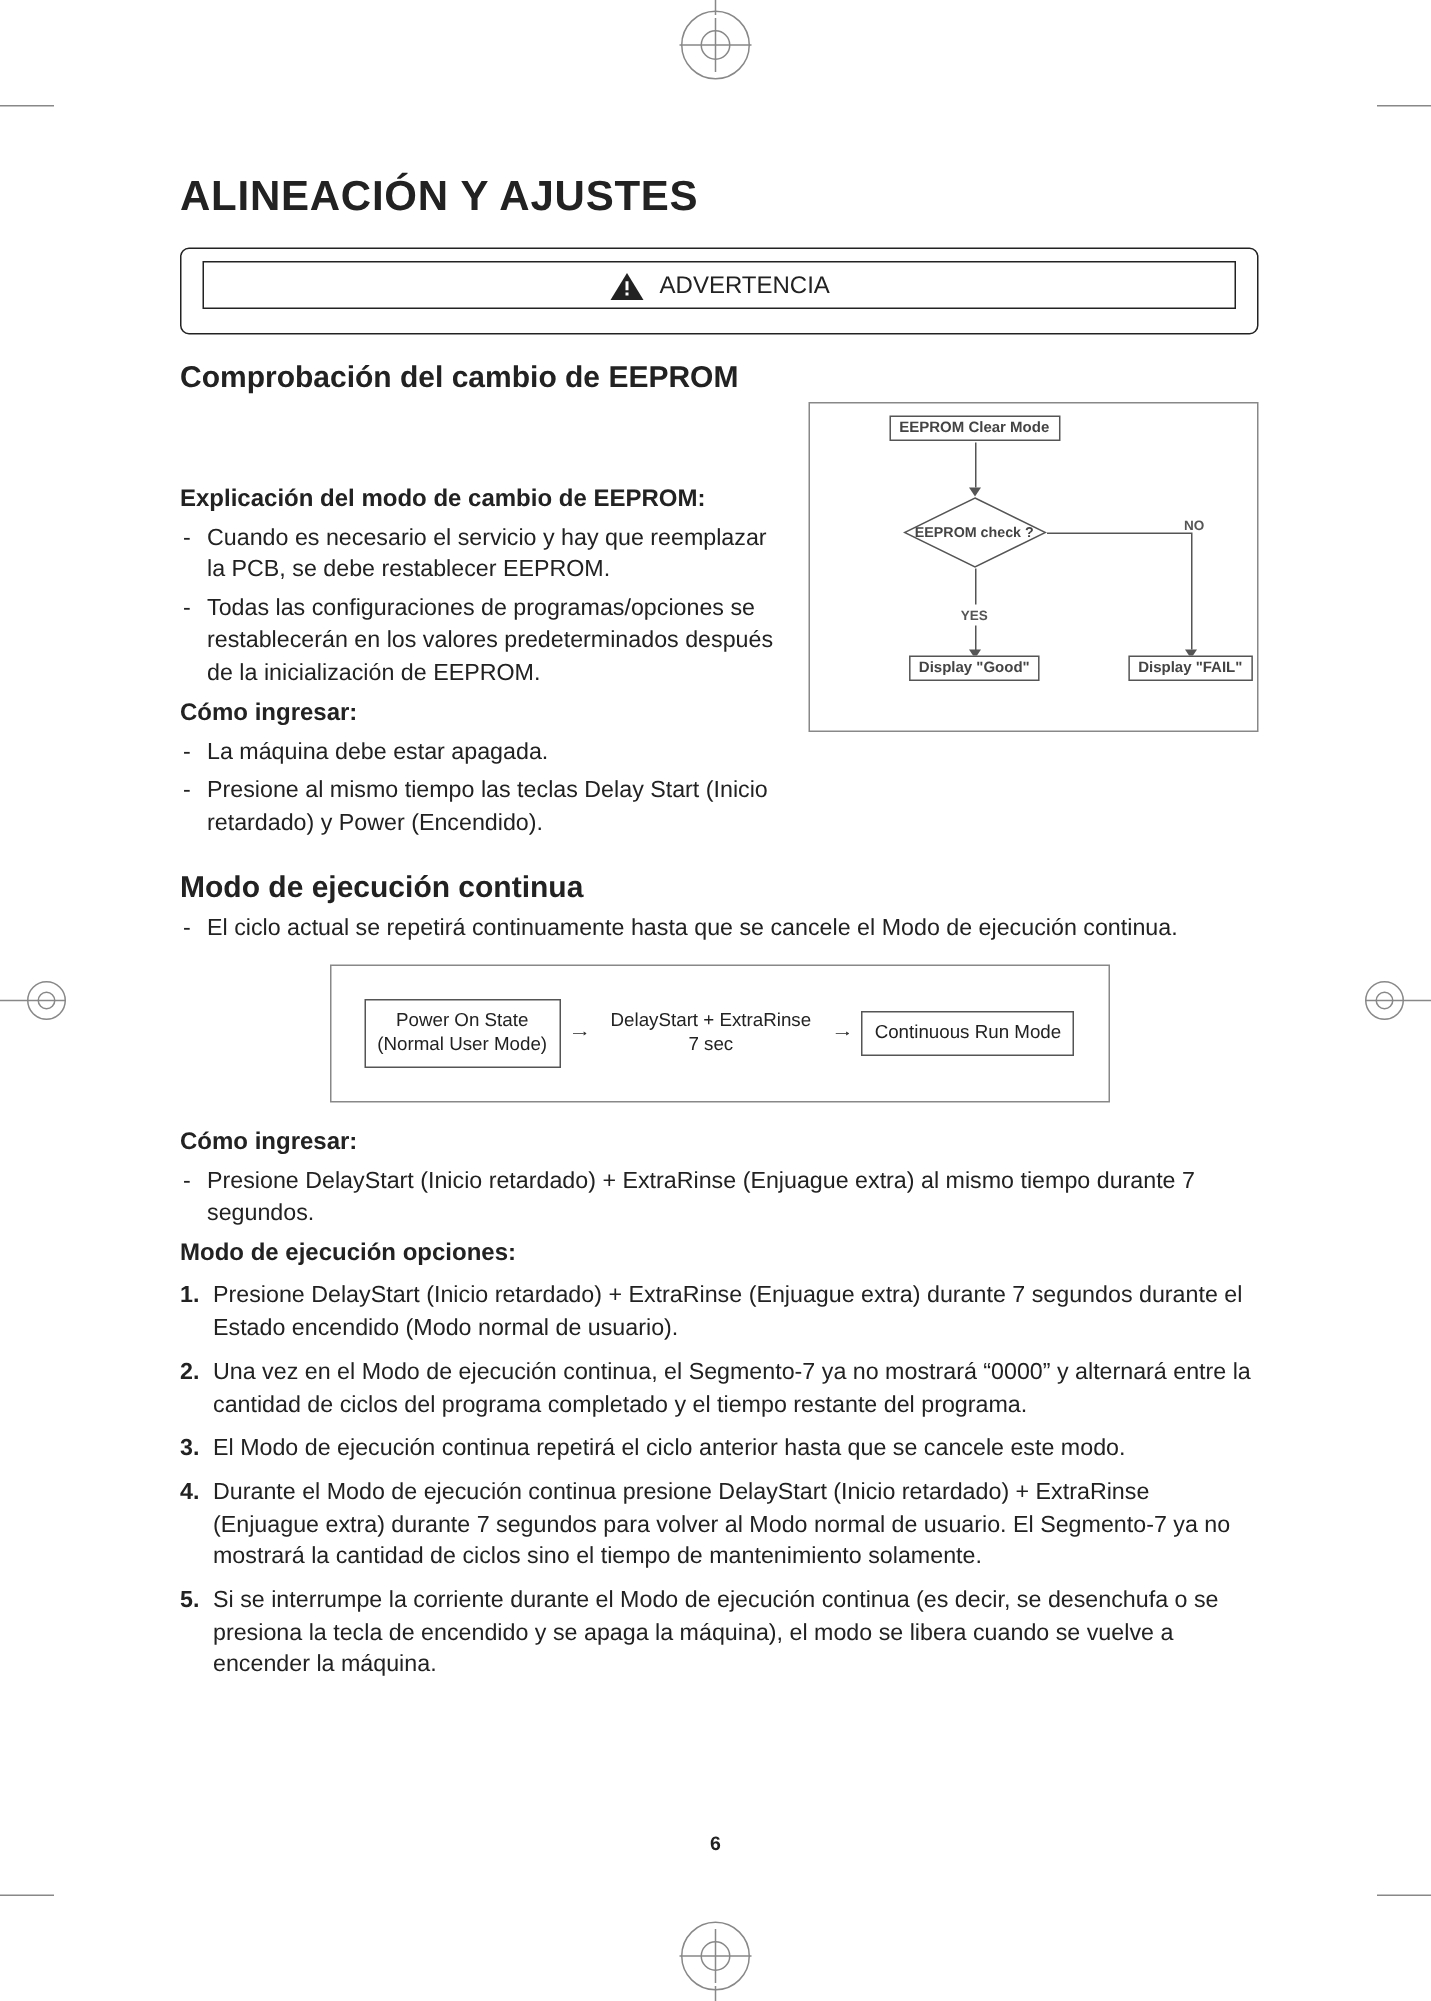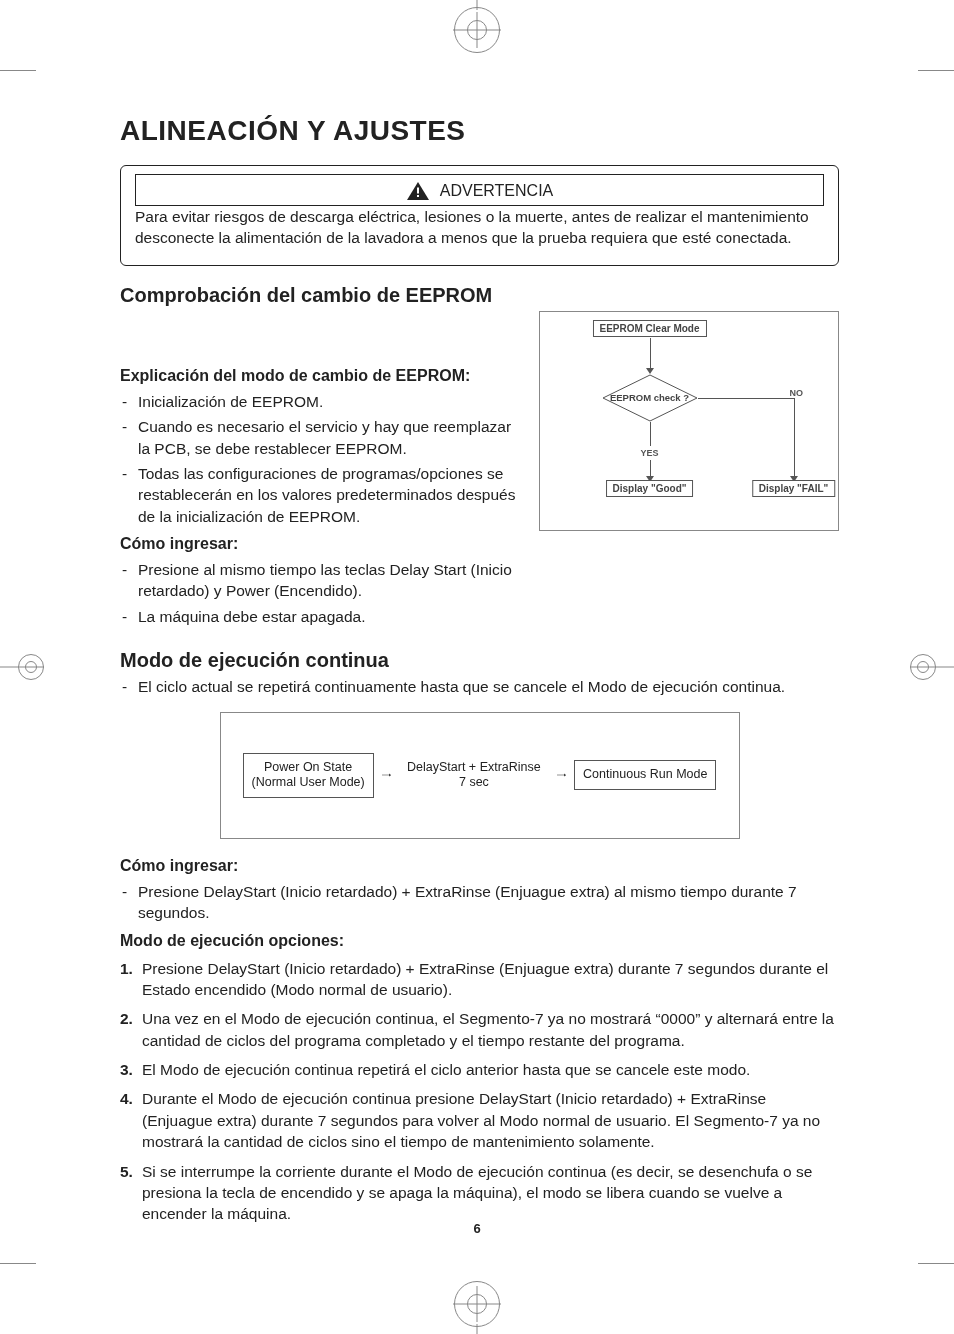--- a/index.html
+++ b/index.html
@@ -199,21 +199,21 @@
   }
   .fc .edge-label {
     position:absolute; font-size:9px; color:#555; transform:translateX(-50%);
   }
 
   
   .h-flow-frame {
     border:1px solid #888;
     margin: 14px auto 4px auto;
     width: 520px;
-    padding: 40px 22px;
+    padding: 22px 22px;
     display:flex;
     align-items:center;
     justify-content:center;
     gap:8px;
     font-size:12.5px;
   }
   .h-flow-frame .hf-box {
     border:1px solid #555;
     padding:6px 8px;
     text-align:center;
@@ -307,37 +307,35 @@
       <div class="warning-head-inner">
         <span class="warn-tri">
           <svg viewBox="0 0 24 20">
               <path d="M12 1 L23 19 L1 19 Z" fill="#222"></path>
               <rect x="11" y="6.5" width="2" height="6" fill="#fff"></rect>
               <rect x="11" y="14" width="2" height="2" fill="#fff"></rect>
             </svg>
         </span>
         <span>ADVERTENCIA</span>
       </div>
-      <div class="warning-text">Para evitar riesgos de descarga eléctrica, lesiones o la muerte, antes de realizar el mantenimiento desconecte la alimentación de la lavadora a menos que la prueba requiera que esté conectada.</div>
     </div>
 
     <h2 class="sec">Comprobación del cambio de EEPROM</h2>
 
     <div class="two-col">
       <div class="col-left">
         <h3 class="subsec">Explicación del modo de cambio de EEPROM:</h3>
         <ul class="dash">
-          <li>Inicialización de EEPROM.</li>
           <li>Cuando es necesario el servicio y hay que reemplazar la PCB, se debe restablecer EEPROM.</li>
           <li>Todas las configuraciones de programas/opciones se restablecerán en los valores predeterminados después de la inicialización de EEPROM.</li>
         </ul>
         <h3 class="subsec">Cómo ingresar:</h3>
         <ul class="dash">
+          <li>La máquina debe estar apagada.</li>
           <li>Presione al mismo tiempo las teclas Delay Start (Inicio retardado) y Power (Encendido).</li>
-          <li>La máquina debe estar apagada.</li>
         </ul>
       </div>
 
       <div class="col-right">
         <div class="flowchart-frame">
           <div class="fc">
 
             <div class="box" style="left:36%; top:0">EEPROM Clear Mode</div>
             <div class="line vline" style="left:36%; top:18px; height:30px"></div>
             <div class="arrowhead" style="left:36%; top:48px"></div>

